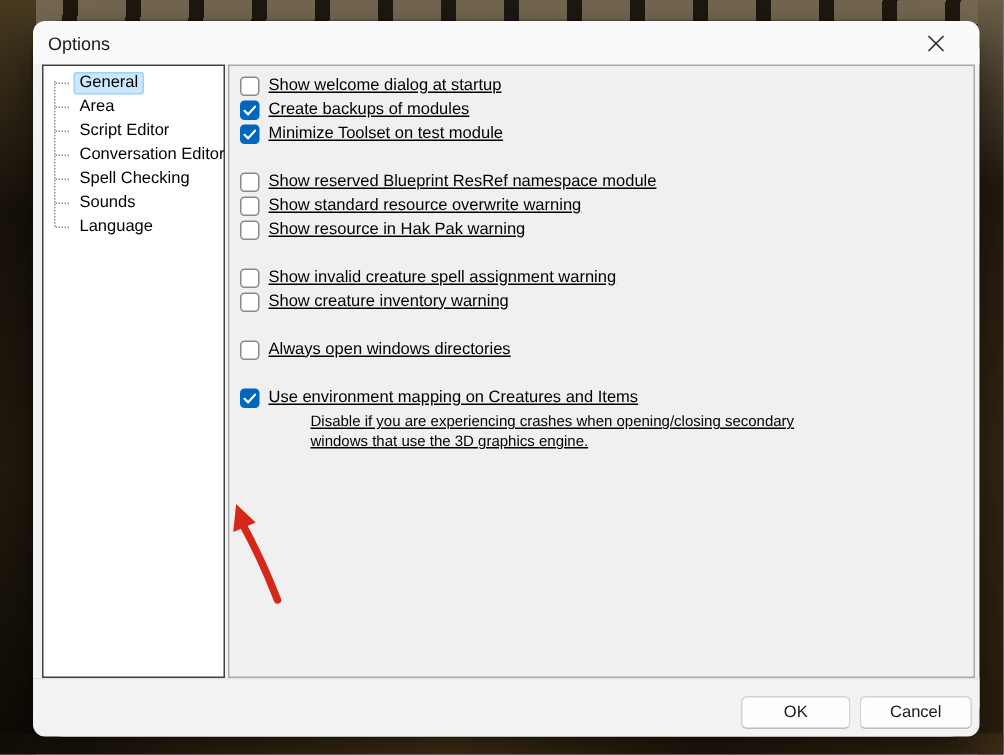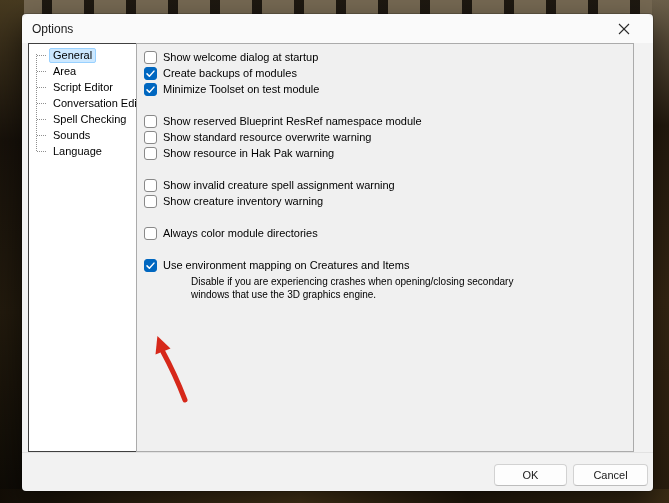--- a/index.html
+++ b/index.html
@@ -12,21 +12,21 @@
     background-image:repeating-linear-gradient(92deg, rgba(14,10,5,.85) 0 10px, rgba(14,10,5,0) 10px 42px); }
   .bg-left { position:absolute; left:0; top:0; bottom:0; width:24px;
     background:linear-gradient(180deg,#473a20 0%,#17110a 28%,#221a0d 62%,#0d0a05 100%); }
   .bg-right { position:absolute; right:0; top:0; bottom:0; width:17px;
     background:linear-gradient(180deg,#6b5f4a 0%,#241a0e 25%,#352613 60%,#2a1e0e 100%); }
   .bg-bottom { position:absolute; left:0; right:0; bottom:0; height:14px;
     background:linear-gradient(90deg,#120d06 0%,#2e2210 18%,#4a3719 45%,#241a0c 70%,#3b2c15 100%); }
 
   
   .dialog { position:absolute; left:22px; top:14px; width:631px; height:477px;
-    background:#f2f2f2; border-radius:4px;
+    background:#f2f2f2; border-radius:20px;
     box-shadow:0 12px 30px rgba(0,0,0,.55), 0 0 0 1px rgba(0,0,0,.18); }
 
   .titlebar { position:absolute; left:0; top:0; right:0; height:29px;
     background:#fafafa; border-radius:8px 8px 0 0; display:flex; align-items:center; }
   .title { font-size:12px; color:#1b1b1b; margin-left:10px; }
   .close-btn { position:absolute; top:1px; right:9px; width:40px; height:27px;
     display:flex; align-items:center; justify-content:center; cursor:default; border-radius:5px; }
   .close-btn svg { display:block; }
 
   
@@ -35,22 +35,22 @@
   .tree { position:relative; padding-top:3px; }
   .tree::before { content:""; position:absolute; left:7px; top:10px; height:97px;
     border-left:1px dotted #8f8f8f; }
   .titem { height:16px; display:flex; align-items:center; }
   .tstub { width:9px; border-top:1px dotted #8f8f8f; margin-left:8px; margin-right:3px; flex:none; }
   .tlabel { font-size:11px; color:#000; padding:0 3px; border:1px solid transparent;
     border-radius:2px; white-space:nowrap; line-height:13px; }
   .tlabel.selected { background:#cce8ff; border-color:#99d1ff; }
 
   
-  .content-panel { position:absolute; left:114px; top:29px; width:498px; height:409px;
-    background:#f0f0f0; border:1px solid #ababab; }
+  .content-panel { position:absolute; left:130px; top:29px; width:498px; height:409px;
+    background:#f0f0f0; border:1px solid #ababab;text-decoration:underline; }
   .panel-inner { padding:5px 0 0 7px; }
   .group + .group { margin-top:16px; }
   .row { height:16px; display:flex; align-items:center; }
   .cb { width:13px; height:13px; border-radius:3px; border:1px solid #898989;
     background:#fff; display:flex; align-items:center; justify-content:center; flex:none; }
   .cb svg { display:none; }
   .cb.checked { background:#0067C0; border-color:#0067C0; }
   .cb.checked svg { display:block; }
   .lbl { margin-left:6px; font-size:11px; color:#000; white-space:nowrap; line-height:13px; }
   .note { margin:2px 0 0 47px; font-size:10px; color:#000; line-height:13px; }
@@ -173,21 +173,21 @@
           <span class="lbl">Show creature inventory warning</span>
         </div>
       </div>
 
       <div class="group">
       </div>
 
       <div class="group">
         <div class="row">
           <span class="cb"></span>
-          <span class="lbl">Always color module directories</span>
+          <span class="lbl">Always open windows directories</span>
         </div>
       </div>
 
       <div class="group">
         <div class="row">
           <span class="cb checked">
               <svg width="11" height="11" viewBox="0 0 12 12">
                 <polyline points="2.2,6.4 4.8,9 9.8,3.4" fill="none" stroke="#fff" stroke-width="1.6" stroke-linecap="round" stroke-linejoin="round"></polyline>
               </svg>
             </span>

